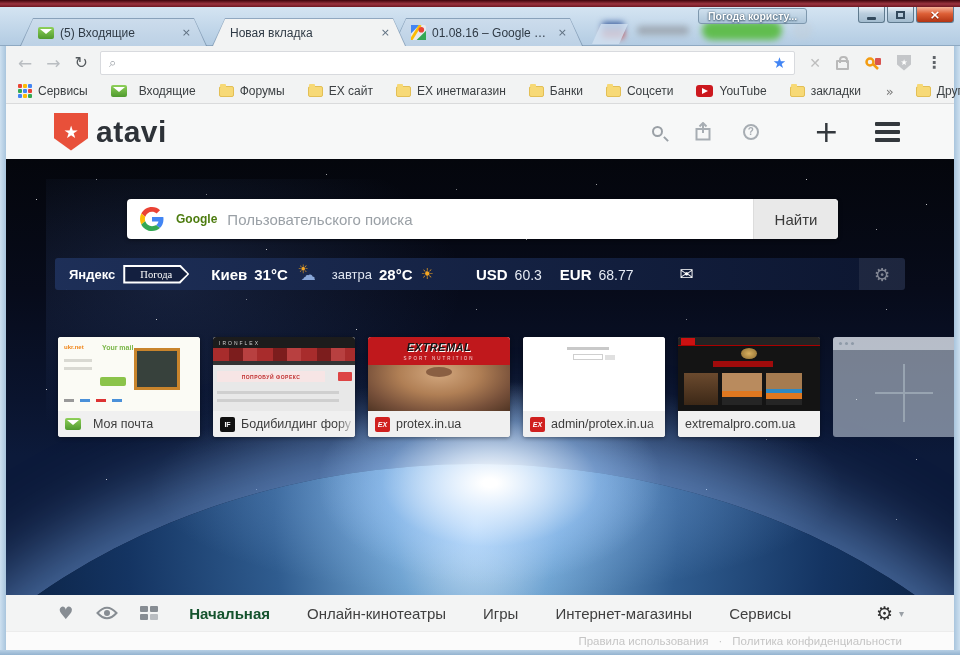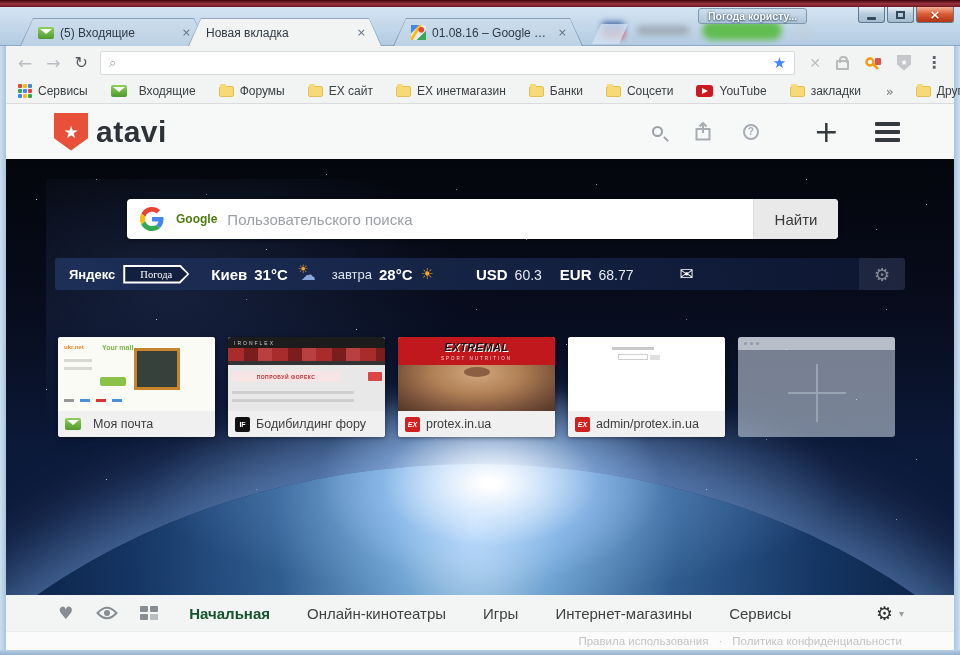--- a/index.html
+++ b/index.html
@@ -45,21 +45,21 @@
     clip-path:polygon(13px 0, calc(100% - 13px) 0, 100% 100%, 0 100%);
     background:rgba(115,142,168,.75); padding:1px 1px 0 1px; }
   .tab-inner { width:100%; height:100%; clip-path:polygon(12px 0, calc(100% - 12px) 0, 100% 100%, 0 100%);
     background:linear-gradient(#ccdcec,#bcd1e5); display:flex; align-items:center; padding:0 15px 0 17px;
     font-size:12px; color:#2f3a45; }
   .tab.active { z-index:5; background:rgba(130,155,180,.8); }
   .tab.active .tab-inner { background:#f2f3f3; }
   .tab-label { flex:1; white-space:nowrap; overflow:hidden; text-overflow:ellipsis; }
   .tab-close { margin-left:6px; font-size:11px; color:#5f7081; }
   .tab1 { left:20px;  width:187px; }
-  .tab2 { left:188px; width:194px; }
+  .tab2 { left:212px; width:194px; }
   .tab3 { left:393px; width:190px; }
   .newtab-btn { position:absolute; left:592px; top:17px; width:36px; height:20px; z-index:2;
     clip-path:polygon(9px 0, 100% 0, calc(100% - 9px) 100%, 0 100%);
     background:rgba(208,223,240,.85); }
 
   
   .ic-mail { width:16px; height:12px; border-radius:2px; position:relative; flex:none;
     background:linear-gradient(#8fd05a,#4f9a2e); margin-right:6px; }
   .ic-mail::after { content:""; position:absolute; left:2px; top:2px; width:0; height:0;
     border-left:6px solid transparent; border-right:6px solid transparent; border-top:5px solid #ffffff; }
@@ -174,21 +174,21 @@
   .cur-val { font-size:14px; color:#e6ebf4; margin-left:7px; }
   .cur-gap { width:18px; }
   .envelope { color:#fff; font-size:17px; margin-left:46px; }
   .ib-spacer { flex:1; }
   .gear-seg { width:46px; height:32px; background:rgba(255,255,255,.07); border-radius:0 3px 3px 0;
     display:flex; align-items:center; justify-content:center; }
   .gear-light { color:rgba(255,255,255,.45); font-size:18px; }
 
   
   .tiles { position:absolute; left:52px; top:178px; display:flex; gap:13px; z-index:6; }
-  .tile { width:157px; height:100px; border-radius:3px; overflow:hidden; background:#fff;
+  .tile { width:142px; height:100px; border-radius:3px; overflow:hidden; background:#fff;
     box-shadow:0 1px 4px rgba(0,0,0,.4); position:relative; }
   .thumb { height:74px; position:relative; overflow:hidden; }
   .cap { height:26px; background:#f0f0f0; display:flex; align-items:center; gap:6px; padding:0 7px;
     font-size:12.5px; color:#3c3c3c; white-space:nowrap; overflow:hidden; position:relative; }
   .cap-fade::after { content:""; position:absolute; right:0; top:0; width:18px; height:100%;
     background:linear-gradient(90deg, rgba(240,240,240,0), #f0f0f0); }
   .fi { width:16px; height:12px; flex:none; }
   .fi-sq { width:15px; height:15px; flex:none; display:flex; align-items:center; justify-content:center;
     font-size:7px; font-weight:bold; color:#fff; border-radius:2px; }
   .fi-if { background:#111; }
@@ -543,20 +543,34 @@
           <span class="t4-line"></span>
           <span class="t4-box"></span>
           <span class="t4-btn"></span>
         </div>
         <div class="cap cap-fade">
           <span class="fi-sq fi-ex">EX</span>
           <span>admin/protex.in.ua</span>
         </div>
       </div>
 
+      <div class="tile">
+        <div class="thumb th-shop">
+          <span class="t5-top"></span>
+            <span class="t5-ex"></span>
+          <span class="t5-emblem"></span>
+          <span class="t5-bar"></span>
+          <span class="t5-b1"></span>
+            <span class="t5-b2"></span>
+            <span class="t5-b3"></span>
+        </div>
+        <div class="cap">
+          <span>extremalpro.com.ua</span>
+        </div>
+      </div>
 
       <div class="tile tile-add">
         <div class="t6-bar">
             <i></i>
             <i></i>
             <i></i>
           </div>
         <div class="t6-plus"></div>
       </div>
 

